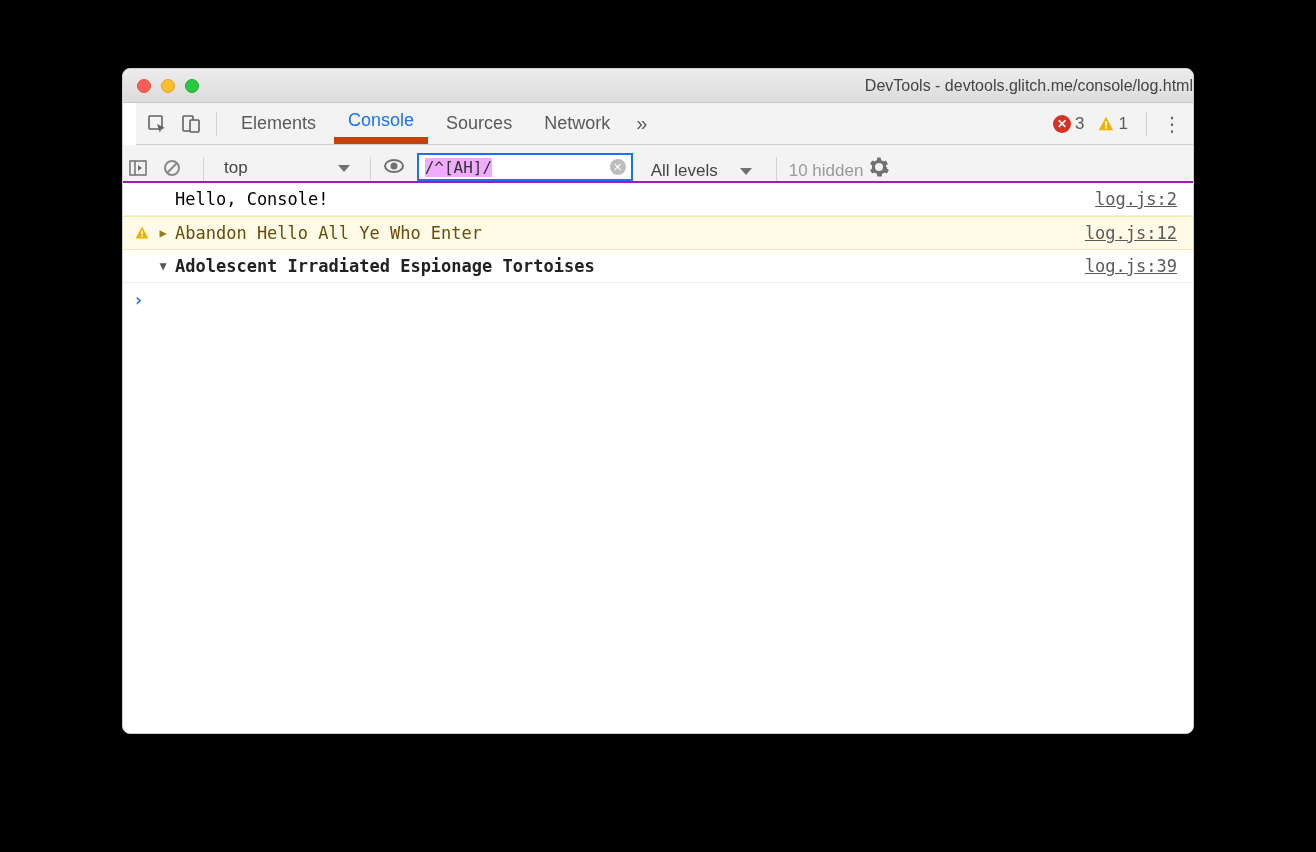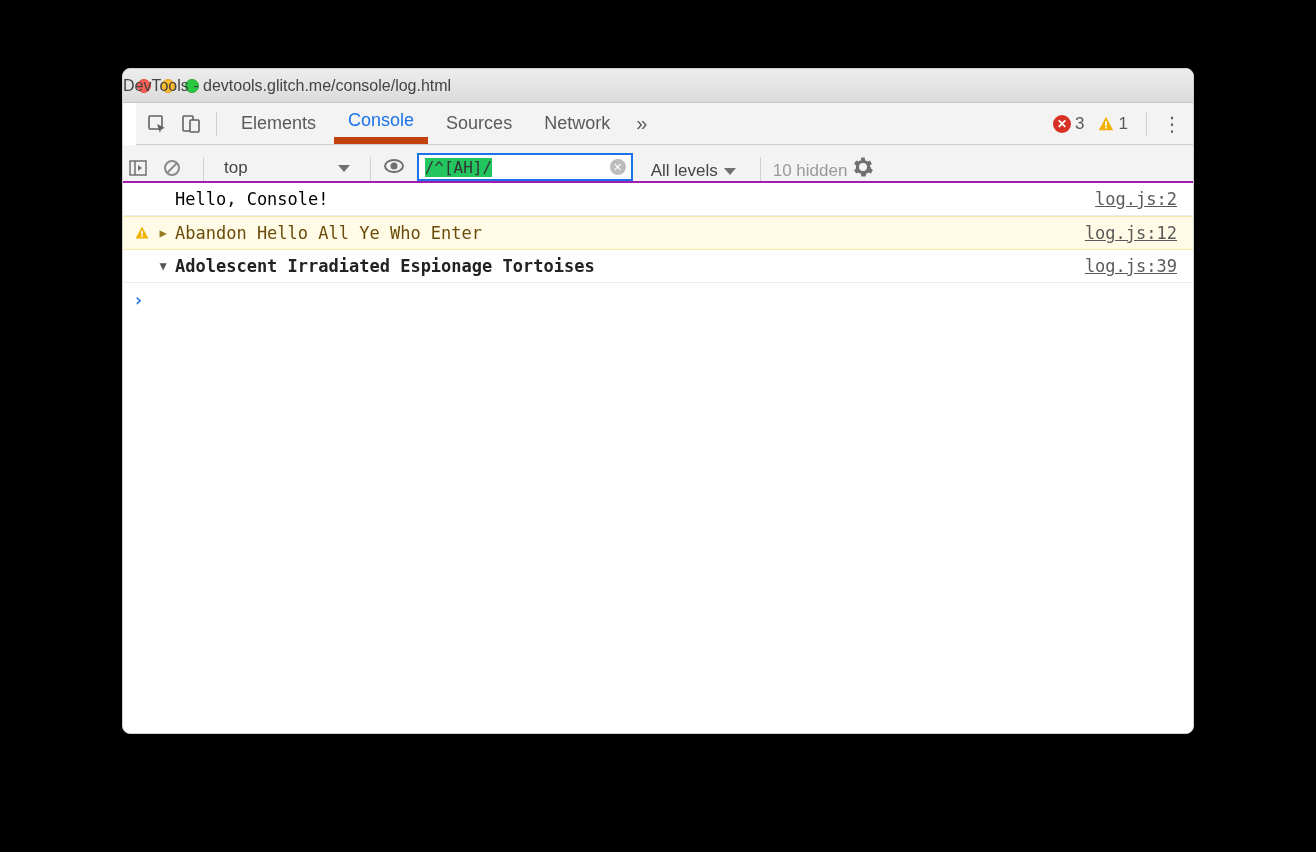--- a/index.html
+++ b/index.html
@@ -26,21 +26,21 @@
     border-bottom: 1px solid #c7c7c7;
     display: flex; align-items: center;
     position: relative;
   }
   .traffic { display:flex; gap:10px; margin-left:14px; }
   .dot { width:14px; height:14px; border-radius:50%; }
   .dot.red{background:#ff5f57;border:1px solid #e24b41;}
   .dot.yellow{background:#ffbd2e;border:1px solid #e1a129;}
   .dot.green{background:#28c940;border:1px solid #1fa833;}
   .title {
-    position:absolute; left:0; right:0; text-align:left;
+    position:absolute; left:0; right:0; text-align:right;
     font-size:16px; color:#444; pointer-events:none;
   }
   
   .tabsbar {
     height: 42px;
     display:flex; align-items:center;
     border-bottom: 1px solid #cfcfcf;
     background:#f3f3f3;
     padding: 0 6px;
     gap: 4px;
@@ -87,28 +87,28 @@
     position:relative;
     border:2px solid #1a73e8;
     height:28px; width:216px;
     display:flex; align-items:center;
     background:#fff;
     padding: 0 28px 0 6px;
   }
   .filterbox .val {
     font-family: Menlo, Consolas, monospace;
     font-size:16px; color:#333;
-    background:#22c55e;
+    background:#f0abfc;
   }
   .filterbox .clr {
     position:absolute; right:5px; top:50%; transform:translateY(-50%);
     width:16px;height:16px;border-radius:50%;background:#bdbdbd;
     display:flex;align-items:center;justify-content:center;color:#fff;font-size:11px;cursor:pointer;
   }
-  .levels { display:flex; align-items:center; gap:6px; font-size:17px; color:#444; margin: 0 12px; cursor:pointer;}
+  .levels { display:flex; align-items:center; gap:22px; font-size:17px; color:#444; margin: 0 12px; cursor:pointer;}
   .hidden-count { font-size:17px; color:#9a9a9a; }
   
   .messages { background:#fff; font-family: Menlo, Consolas, monospace; font-size:17px; min-height:550px;}
   .msg {
     display:flex; align-items:center;
     padding: 6px 16px 6px 6px;
     border-bottom:1px solid #eee;
   }
   .msg .gutter { width:26px; display:flex; justify-content:center; }
   .msg .dis { width:16px; display:flex; justify-content:center; color:#888; font-size:12px;}

